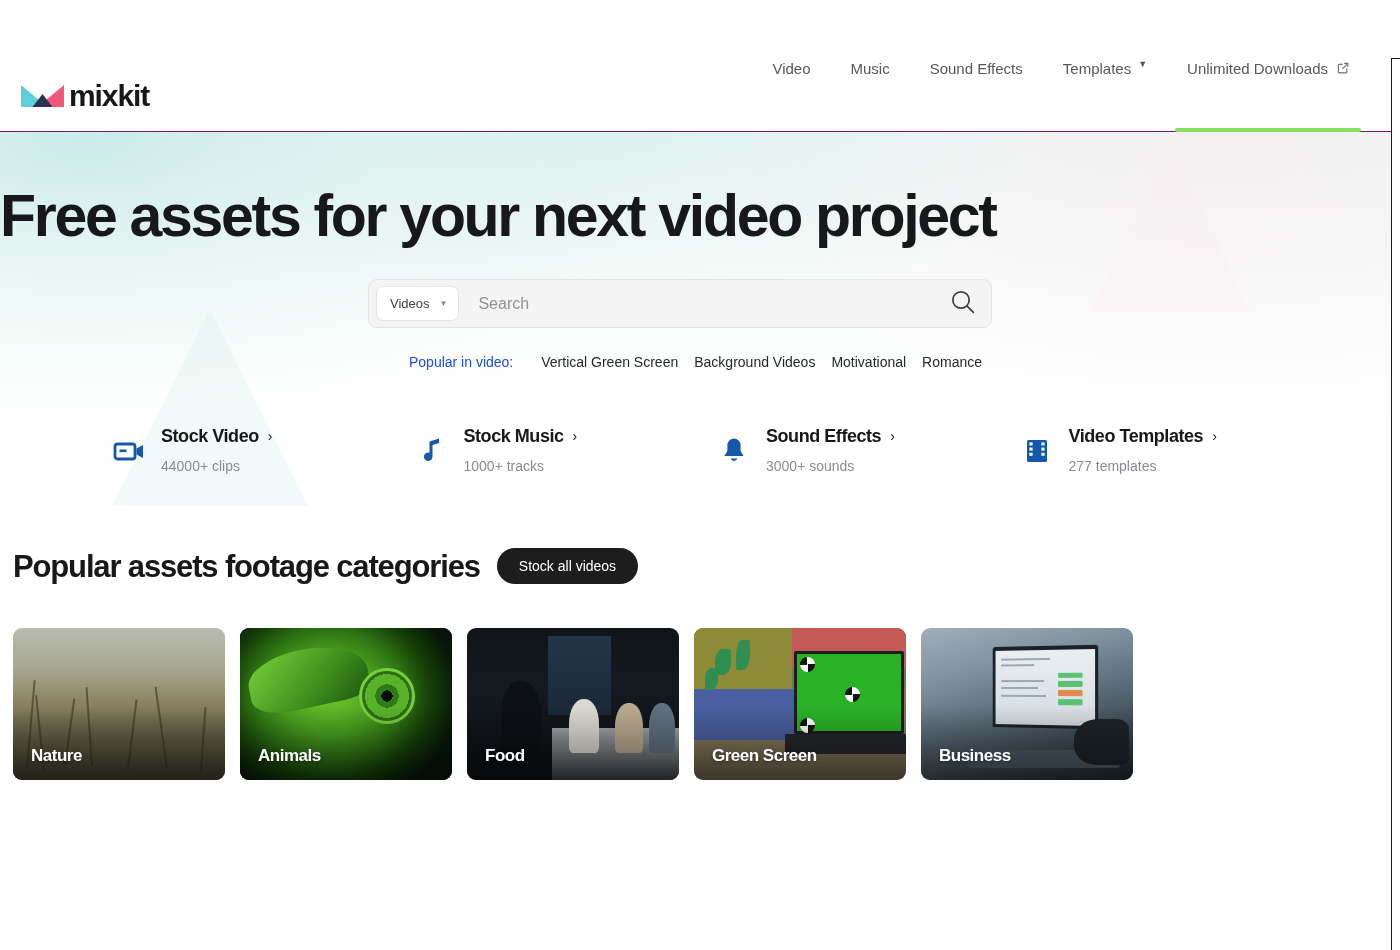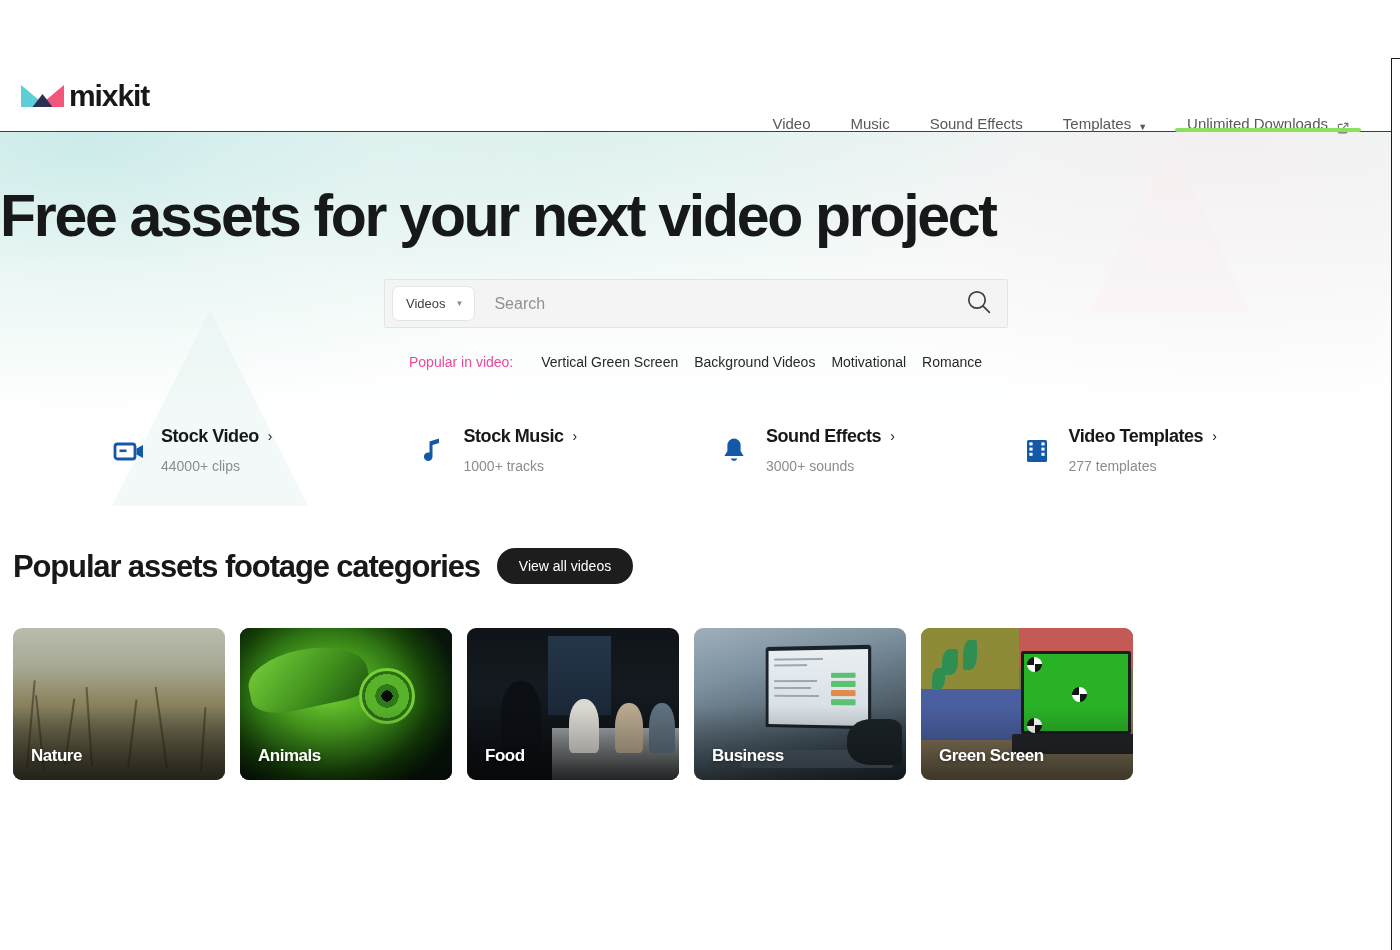--- a/index.html
+++ b/index.html
@@ -80,21 +80,21 @@
     top: 0;
     height: 72px;
     display: flex;
     align-items: center;
     gap: 0;
   }
   .nav-item {
     position: relative;
     height: 72px;
     display: flex;
-    align-items: flex-end;
+    align-items: flex-start;
     padding: 0 20px;
     font-size: 15px;
     color: #56585c;
     cursor: pointer;
     white-space: nowrap;
   }
   .nav-item .caret {
     margin-left: 7px;
     font-size: 9px;
     color: #56585c;
@@ -159,27 +159,27 @@
     font-size: 59px;
     font-weight: 700;
     letter-spacing: -2.3px;
     color: #17181a;
     line-height: 1.05;
   }
 
   
   .search-bar {
     position: absolute;
-    left: 384px;
+    left: 368px;
     top: 147px;
     width: 624px;
     height: 49px;
     background: #f4f4f5;
     border: 1px solid #e2e3e5;
-    border-radius: 2px;
+    border-radius: 9px;
     display: flex;
     align-items: center;
     padding: 0 8px 0 7px;
   }
   .search-type {
     height: 35px;
     background: #ffffff;
     border: 1px solid #e4e5e7;
     border-radius: 7px;
     display: flex;
@@ -214,21 +214,21 @@
   .popular-row {
     position: absolute;
     left: 0; right: 0;
     top: 222px;
     display: flex;
     align-items: center;
     justify-content: center;
     gap: 0;
     font-size: 14px;
   }
-  .popular-label { color: #ec4899; margin-right: 28px; }
+  .popular-label { color: #1d4ed8; margin-right: 28px; }
   .popular-tag {
     color: #27282b;
     cursor: pointer;
     margin-right: 16px;
     white-space: nowrap;
   }
   .popular-tag:last-child { margin-right: 0; }
 
   
   .quicklinks {
@@ -579,21 +579,21 @@
           </div>
           <div class="ql-sub">277 templates</div>
         </div>
       </div>
 
     </div>
   </section>
 
   <div class="section-head" style="left:13px; top:548px;">
     <h2 class="section-title">Popular assets footage categories</h2>
-    <button class="pill-btn">View all videos</button>
+    <button class="pill-btn">Stock all videos</button>
   </div>
 
   <div class="cards">
 
     <div class="card">
       <div class="card-img art-nature">
         <div class="water"></div>
         <div class="reed" style="left:6%;  bottom:8%;  width:2px; height:58%; transform:rotate(5deg);"></div>
         <div class="reed" style="left:14%; bottom:6%;  width:2px; height:50%; transform:rotate(-6deg);"></div>
         <div class="reed" style="left:24%; bottom:10%; width:2px; height:44%; transform:rotate(8deg);"></div>
@@ -620,20 +620,38 @@
       <div class="card-img art-food">
         <div class="window"></div>
         <div class="table"></div>
         <div class="person" style="left:16%; width:40px; height:72px;"></div>
         <div class="person" style="left:48%; width:30px; height:54px; background:#dcd9d3;"></div>
         <div class="person" style="left:70%; width:28px; height:50px; background:#b9a98f;"></div>
         <div class="person" style="left:86%; width:26px; height:50px; background:#5f707e;"></div>
       </div>
       <div class="card-shade"></div>
       <span class="card-label">Food</span>
+    </div>
+
+    <div class="card">
+      <div class="card-img art-green">
+        <div class="wallL"></div>
+        <div class="wallR"></div>
+        <div class="blue"></div>
+        <div class="plant" style="left:10%; top:14%; width:16px; height:26px;"></div>
+        <div class="plant" style="left:20%; top:8%;  width:14px; height:30px;"></div>
+        <div class="plant" style="left:5%;  top:26%; width:13px; height:22px;"></div>
+        <div class="screen"></div>
+        <div class="base"></div>
+        <div class="marker" style="left:50%;  top:19%;"></div>
+        <div class="marker" style="left:50%;  top:59%;"></div>
+        <div class="marker" style="left:71%;  top:39%;"></div>
+      </div>
+      <div class="card-shade"></div>
+      <span class="card-label">Green Screen</span>
     </div>
 
     <div class="card">
       <div class="card-img art-business">
         <div class="lid">
           <div class="scr">
             <div class="ln" style="left:6%; top:10%; width:50%;"></div>
             <div class="ln" style="left:6%; top:18%; width:34%;"></div>
             <div class="ln" style="left:6%; top:40%; width:44%;"></div>
             <div class="ln" style="left:6%; top:50%; width:38%;"></div>
@@ -644,37 +662,19 @@
             <div class="blk" style="left:64%; top:66%; width:24%; height:7%; background:#5cc172;"></div>
           </div>
         </div>
         <div class="deck"></div>
         <div class="hand"></div>
       </div>
       <div class="card-shade"></div>
       <span class="card-label">Business</span>
     </div>
 
-    <div class="card">
-      <div class="card-img art-green">
-        <div class="wallL"></div>
-        <div class="wallR"></div>
-        <div class="blue"></div>
-        <div class="plant" style="left:10%; top:14%; width:16px; height:26px;"></div>
-        <div class="plant" style="left:20%; top:8%;  width:14px; height:30px;"></div>
-        <div class="plant" style="left:5%;  top:26%; width:13px; height:22px;"></div>
-        <div class="screen"></div>
-        <div class="base"></div>
-        <div class="marker" style="left:50%;  top:19%;"></div>
-        <div class="marker" style="left:50%;  top:59%;"></div>
-        <div class="marker" style="left:71%;  top:39%;"></div>
-      </div>
-      <div class="card-shade"></div>
-      <span class="card-label">Green Screen</span>
-    </div>
-
   </div>
 
 
   <div class="window-edge-right"></div>
   <div class="window-edge-top"></div>
 
 </div>
 
 </body></html>

